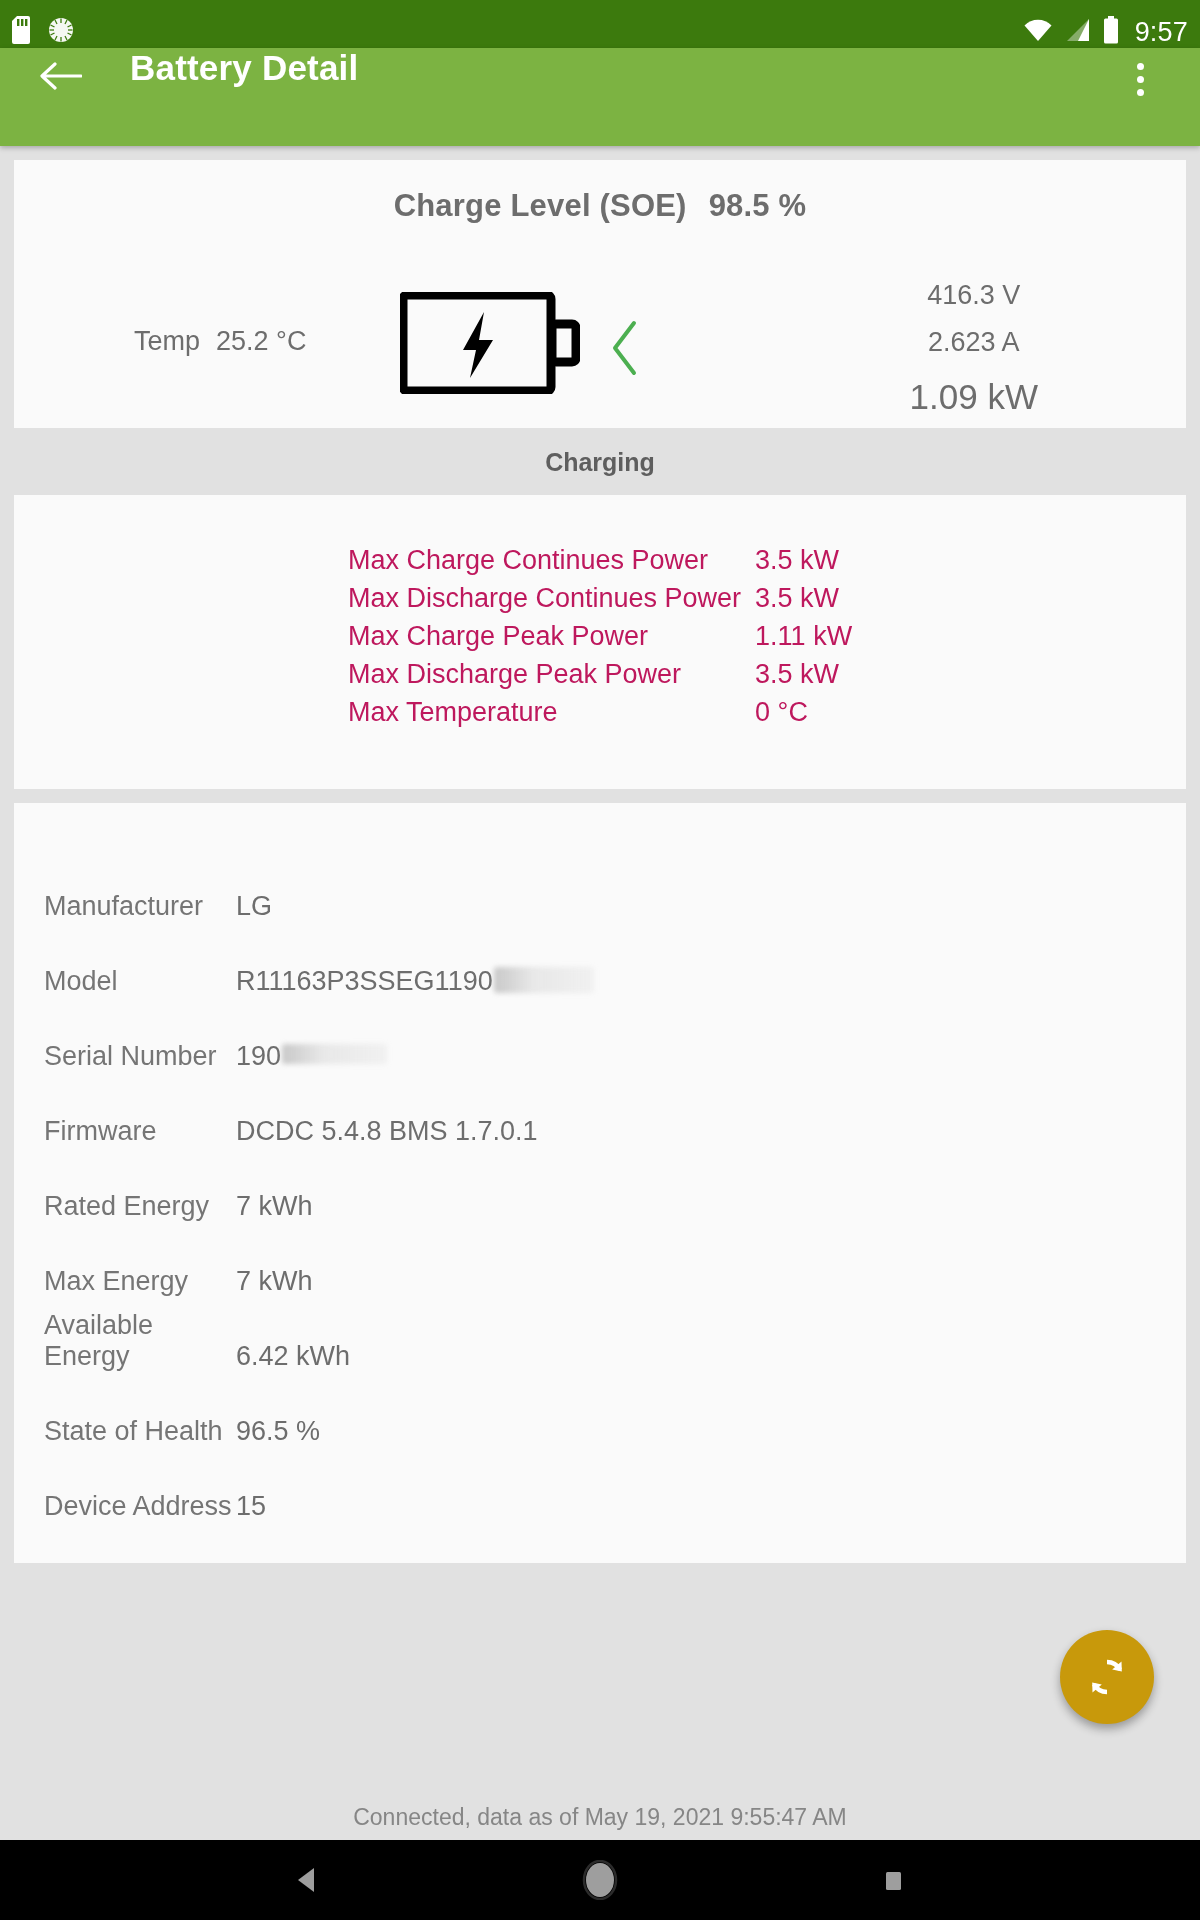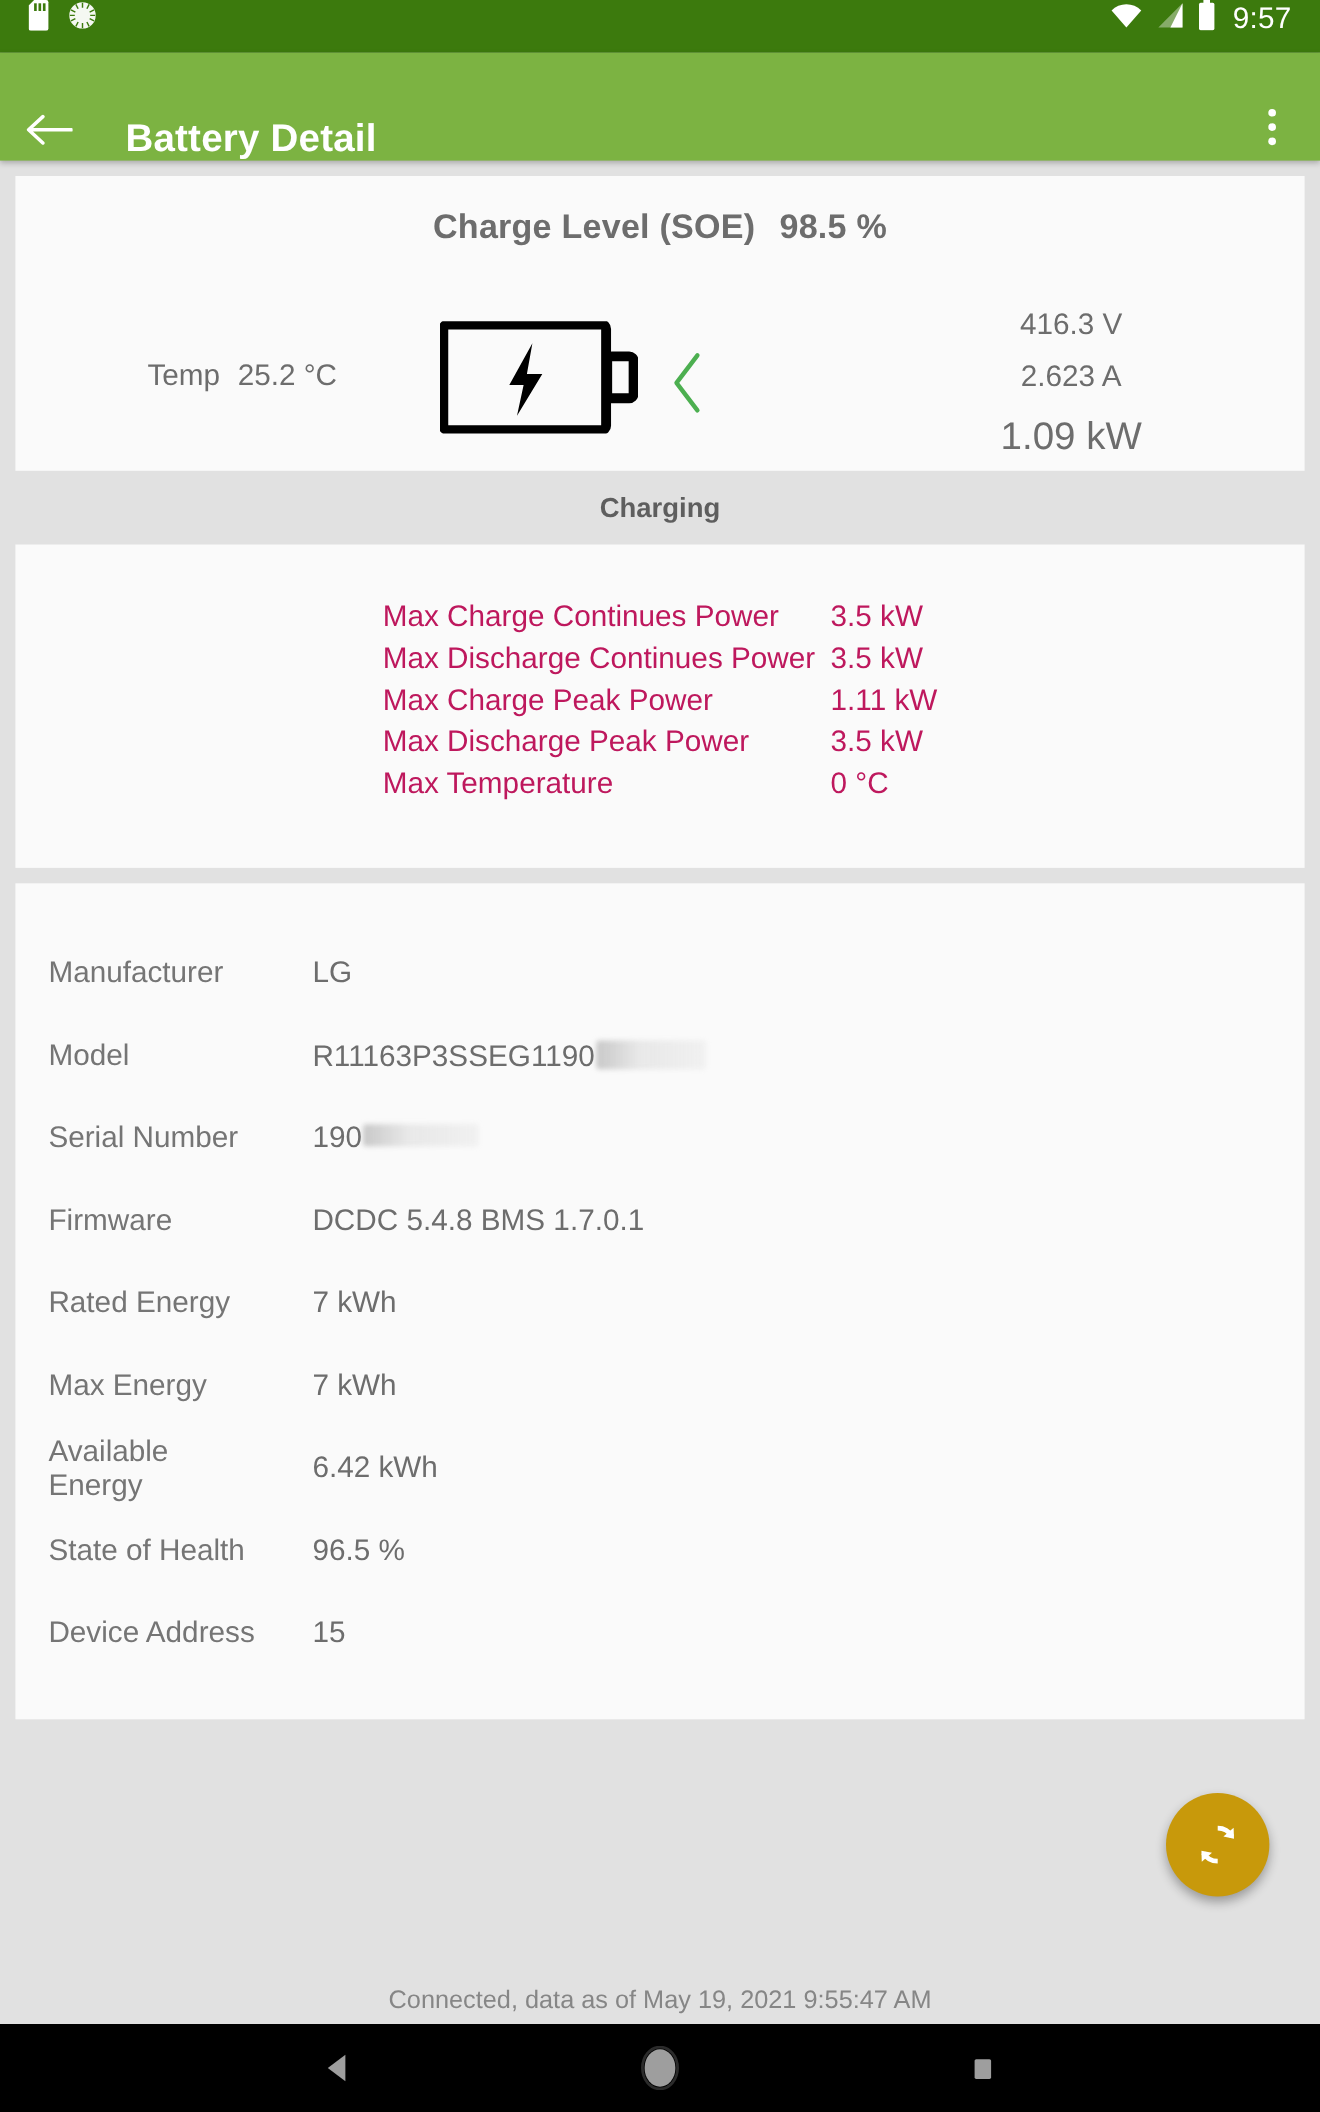--- a/index.html
+++ b/index.html
@@ -19,41 +19,41 @@
     background: #e1e1e1;
     display: flex;
     flex-direction: column;
   }
 
   
   .statusbar {
     height: 48px;
     background: #3c7a0d;
     display: flex;
-    align-items: flex-start;
-    padding: 0 26px;
+    align-items: flex-end;
+    padding: 0 12px;
     flex: 0 0 auto;
   }
   .sb-left { display: flex; align-items: center; gap: 14px; }
   .sb-right { margin-left: auto; display: flex; align-items: center; gap: 12px; }
   .sb-time {
     color: #ffffff;
     font-size: 27px;
     font-weight: 400;
     letter-spacing: .2px;
     margin-left: 4px;
   }
 
   
   .appbar {
     height: 98px;
     background: #7cb342;
     display: flex;
-    align-items: flex-end;
-    padding: 0 16px;
+    align-items: flex-start;
+    padding: 0 32px;
     flex: 0 0 auto;
     box-shadow: 0 2px 5px rgba(0,0,0,.25);
     position: relative;
     z-index: 5;
   }
   .back-btn {
     width: 56px; height: 56px;
     display: flex; align-items: center; justify-content: center;
     cursor: pointer;
   }
@@ -166,24 +166,23 @@
   }
   .spec-table td.label { padding-right: 14px; }
 
   
   .detail-card {
     padding: 44px 0 0 0;
     min-height: 760px;
   }
   .detail-row {
     display: flex;
-    align-items: center;
+    align-items: flex-end;
     padding: 0 0 0 30px;
     height: 75px;
-    gap: 48px;
   }
   .detail-row .d-label {
     width: 192px;
     color: #757575;
     font-size: 27px;
     flex: 0 0 192px;
   }
   .detail-row .d-value {
     color: #6d6d6d;
     font-size: 27px;

